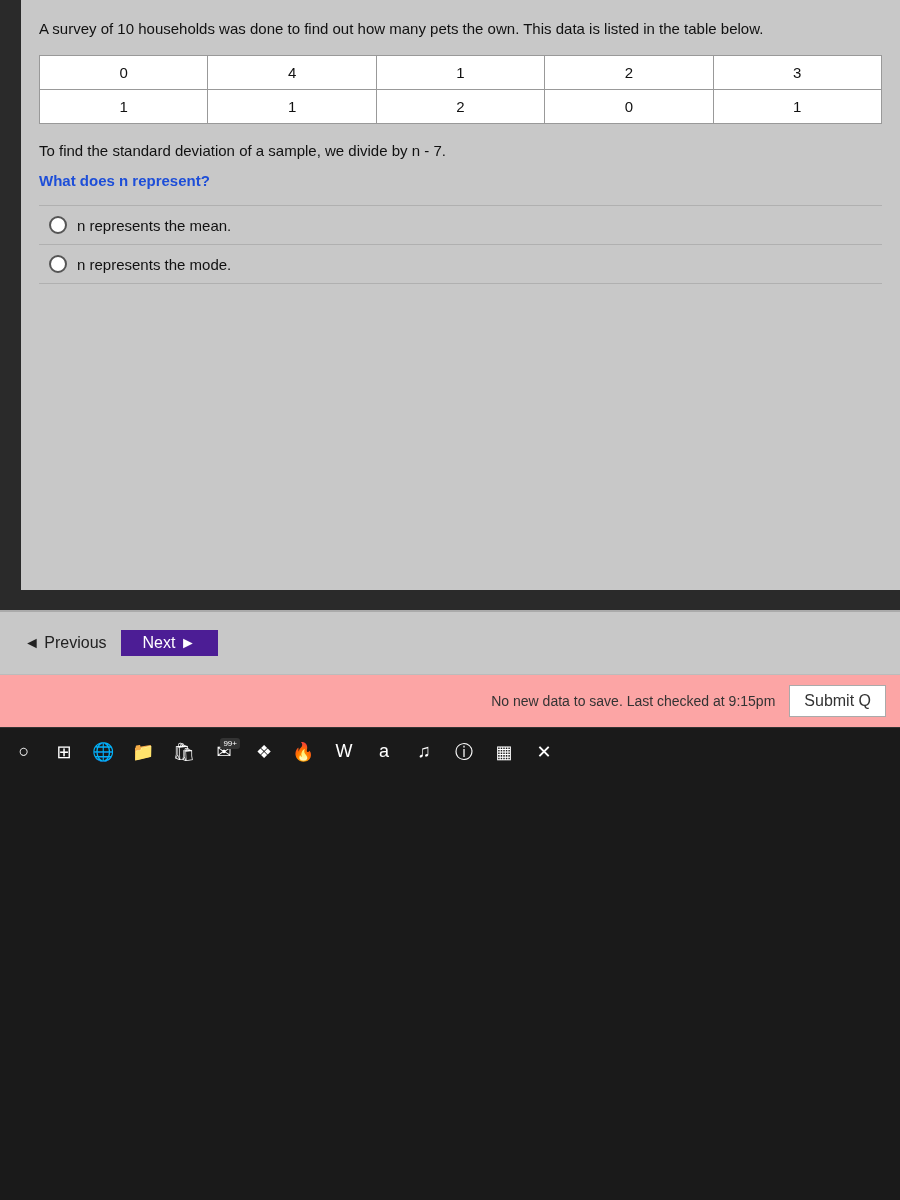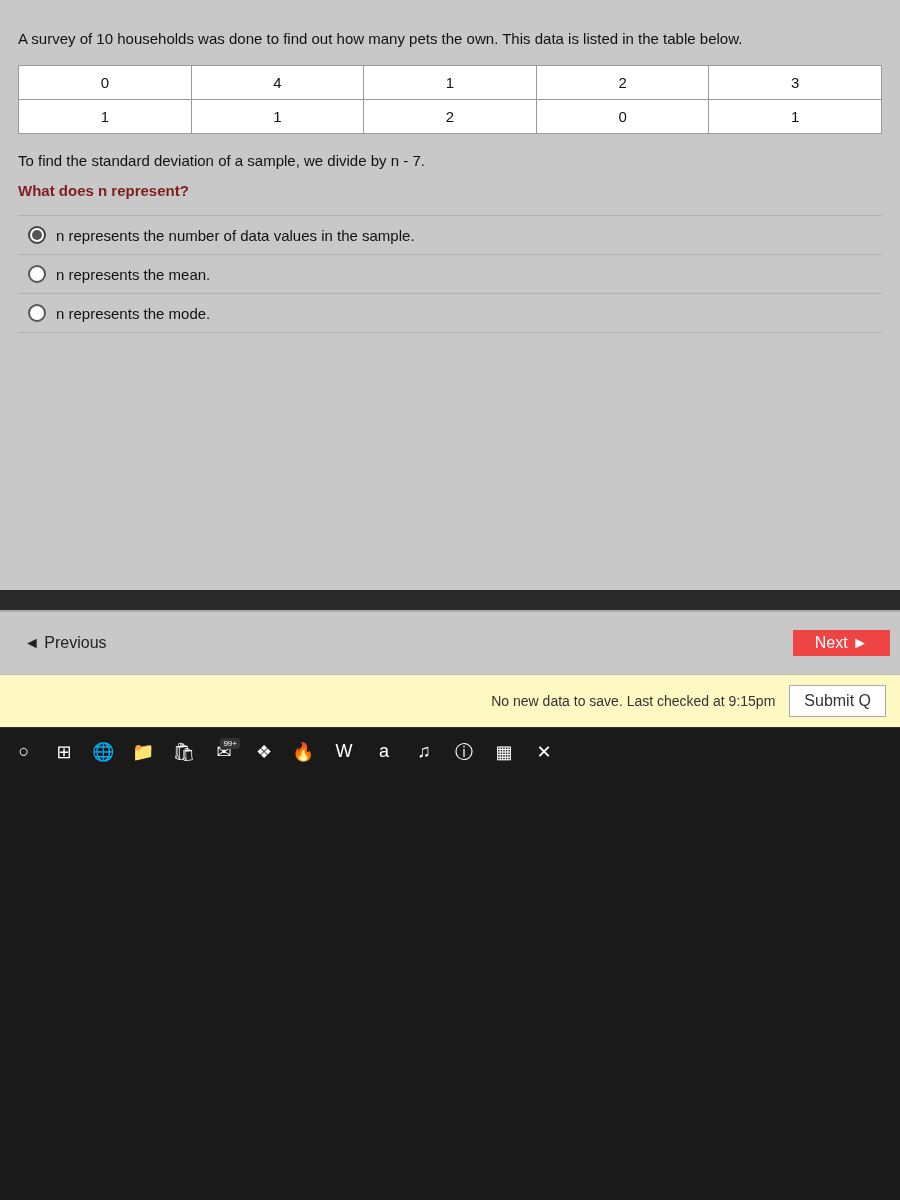--- a/index.html
+++ b/index.html
@@ -6,22 +6,23 @@
     body {
       font-family: Arial, sans-serif;
       background: #2a2a2a;
       width: 900px;
       min-height: 1200px;
       overflow-x: hidden;
     }
 
     .main-content {
       background: #c8c8c8;
-      padding: 28px 18px 0 18px;
+      padding: 18px 18px 0 18px;
       min-height: 590px;
+      margin-left: 21px;
     }
 
     .intro-text {
       font-size: 15px;
       color: #111;
       margin-bottom: 14px;
       line-height: 1.5;
     }
 
     .data-table {
@@ -43,21 +44,21 @@
     .question-text {
       font-size: 15px;
       color: #111;
       margin-bottom: 10px;
       line-height: 1.5;
     }
 
     .question-label {
       font-size: 15px;
       font-weight: bold;
-      color: #7f1d1d;
+      color: #1d4ed8;
       margin-bottom: 14px;
     }
 
     .options-container {
       display: flex;
       flex-direction: column;
     }
 
     .option-row {
       display: flex;
@@ -98,54 +99,53 @@
       background: #555;
     }
 
     .option-text {
       font-size: 15px;
       color: #111;
     }
 
     .nav-bar {
       display: flex;
-      justify-content: space-between;
       align-items: center;
       background: #c8c8c8;
       padding: 14px 10px;
       border-top: 2px solid #aaa;
       margin-top: 20px;
     }
 
     .prev-btn {
       background: none;
       border: none;
       font-size: 16px;
       color: #222;
       cursor: pointer;
       padding: 8px 14px;
       display: flex;
       align-items: center;
       gap: 4px;
     }
 
     .next-btn {
-      background: #ef4444;
+      background: #4c1d95;
       color: #fff;
       border: none;
       font-size: 16px;
       padding: 4px 22px;
       cursor: pointer;
       display: flex;
       align-items: center;
       gap: 4px;
     }
 
     .status-bar {
-      background: #fef9c3;
+      background: #fca5a5;
       padding: 10px 14px;
       display: flex;
       justify-content: flex-end;
       align-items: center;
       gap: 14px;
       border-top: 1px solid #bbb;
     }
 
     .status-text {
       font-size: 14px;
@@ -234,24 +234,20 @@
           <td>1</td>
         </tr>
     </tbody>
   </table>
 
   <p class="question-text">To find the standard deviation of a sample, we divide by n - 7.</p>
   <p class="question-label" style="margin-bottom:16px;">What does n represent?</p>
 
   <div class="options-container">
 
-  <div class="option-row">
-        <div class="radio-btn selected"></div>
-        <span class="option-text">n represents the number of data values in the sample.</span>
-      </div>
       <div class="option-row">
         <div class="radio-btn"></div>
         <span class="option-text">n represents the mean.</span>
       </div>
       <div class="option-row">
         <div class="radio-btn"></div>
         <span class="option-text">n represents the mode.</span>
       </div>
     </div>
 

